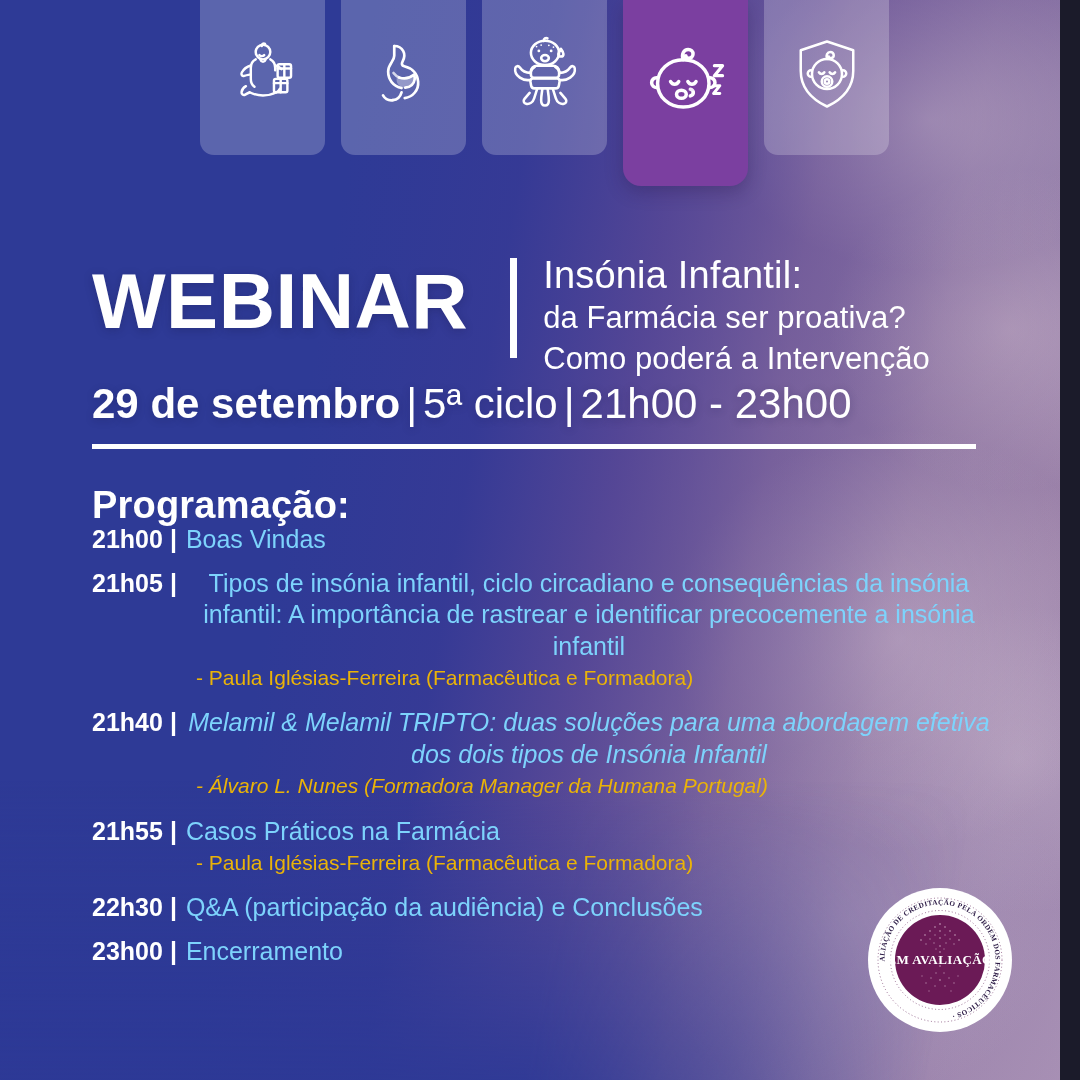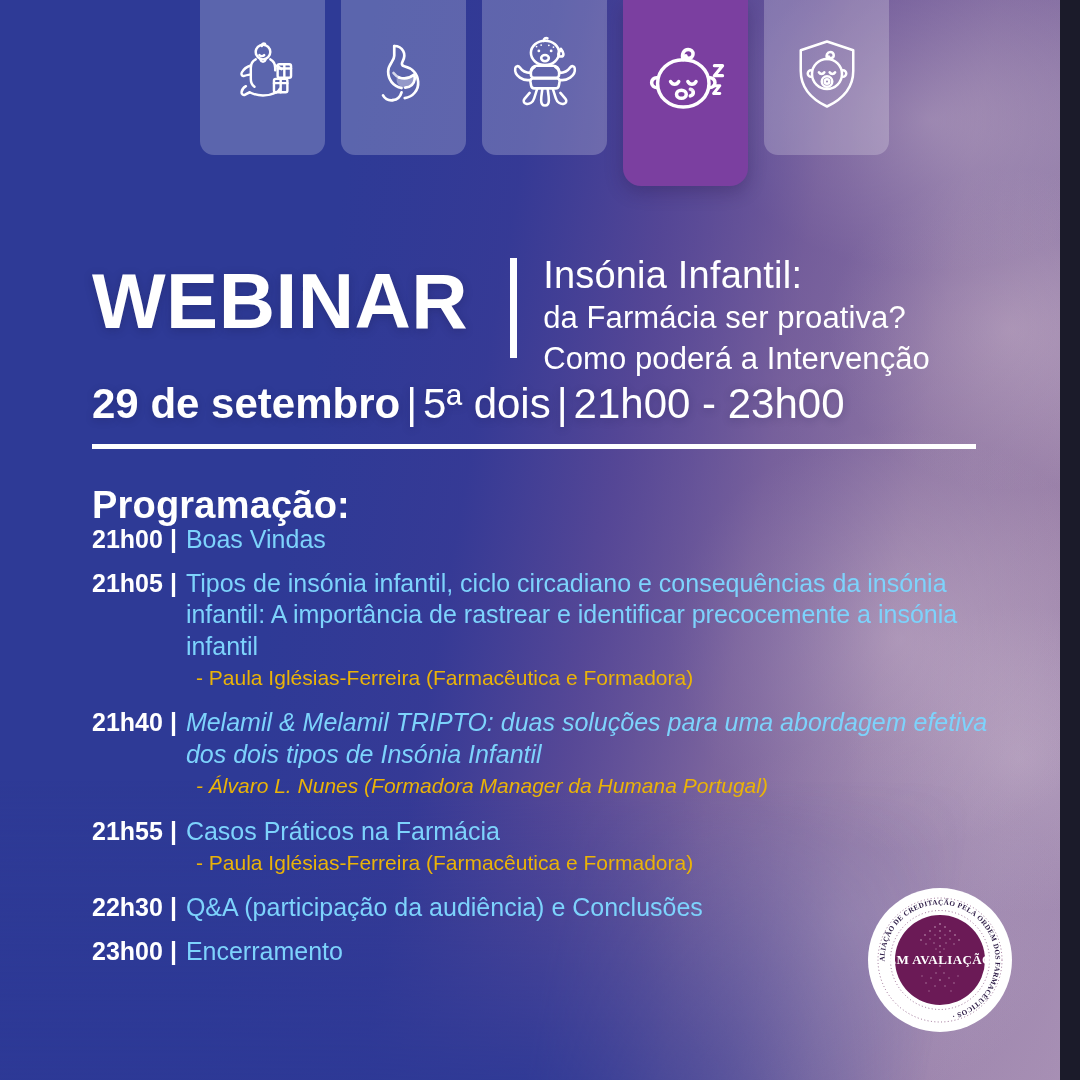--- a/index.html
+++ b/index.html
@@ -161,20 +161,21 @@
     position: absolute;
     left: 92px;
     top: 524px;
     width: 900px;
     z-index: 6;
   }
   .item { margin-bottom: 16px; }
   .item .line {
     display: flex;
     align-items: baseline;
+    text-align: center;
   }
   .item .time {
     font-size: 25px;
     font-weight: 800;
     flex: none;
     white-space: nowrap;
   }
   .item .pipe {
     font-size: 25px;
     font-weight: 800;
@@ -324,21 +325,21 @@
     <div class="webinar">WEBINAR</div>
     <div class="divider-v"></div>
     <div class="subtitle">
       <div class="l1">Insónia Infantil:</div>
       <div class="l2">da Farmácia ser proativa?</div>
       <div class="l2">Como poderá a Intervenção</div>
     </div>
   </div>
 
   <div class="dateline">
-    <span class="d-strong">29 de setembro</span><span class="sep">|</span><span class="d-light">5ª dois</span><span class="sep">|</span><span class="d-light">21h00 - 23h00</span>
+    <span class="d-strong">29 de setembro</span><span class="sep">|</span><span class="d-light">5ª ciclo</span><span class="sep">|</span><span class="d-light">21h00 - 23h00</span>
   </div>
 
   <div class="rule"></div>
 
   <div class="prog-title">Programação:</div>
 
   <div class="agenda">
 
     <div class="item tight">
       <div class="line">

